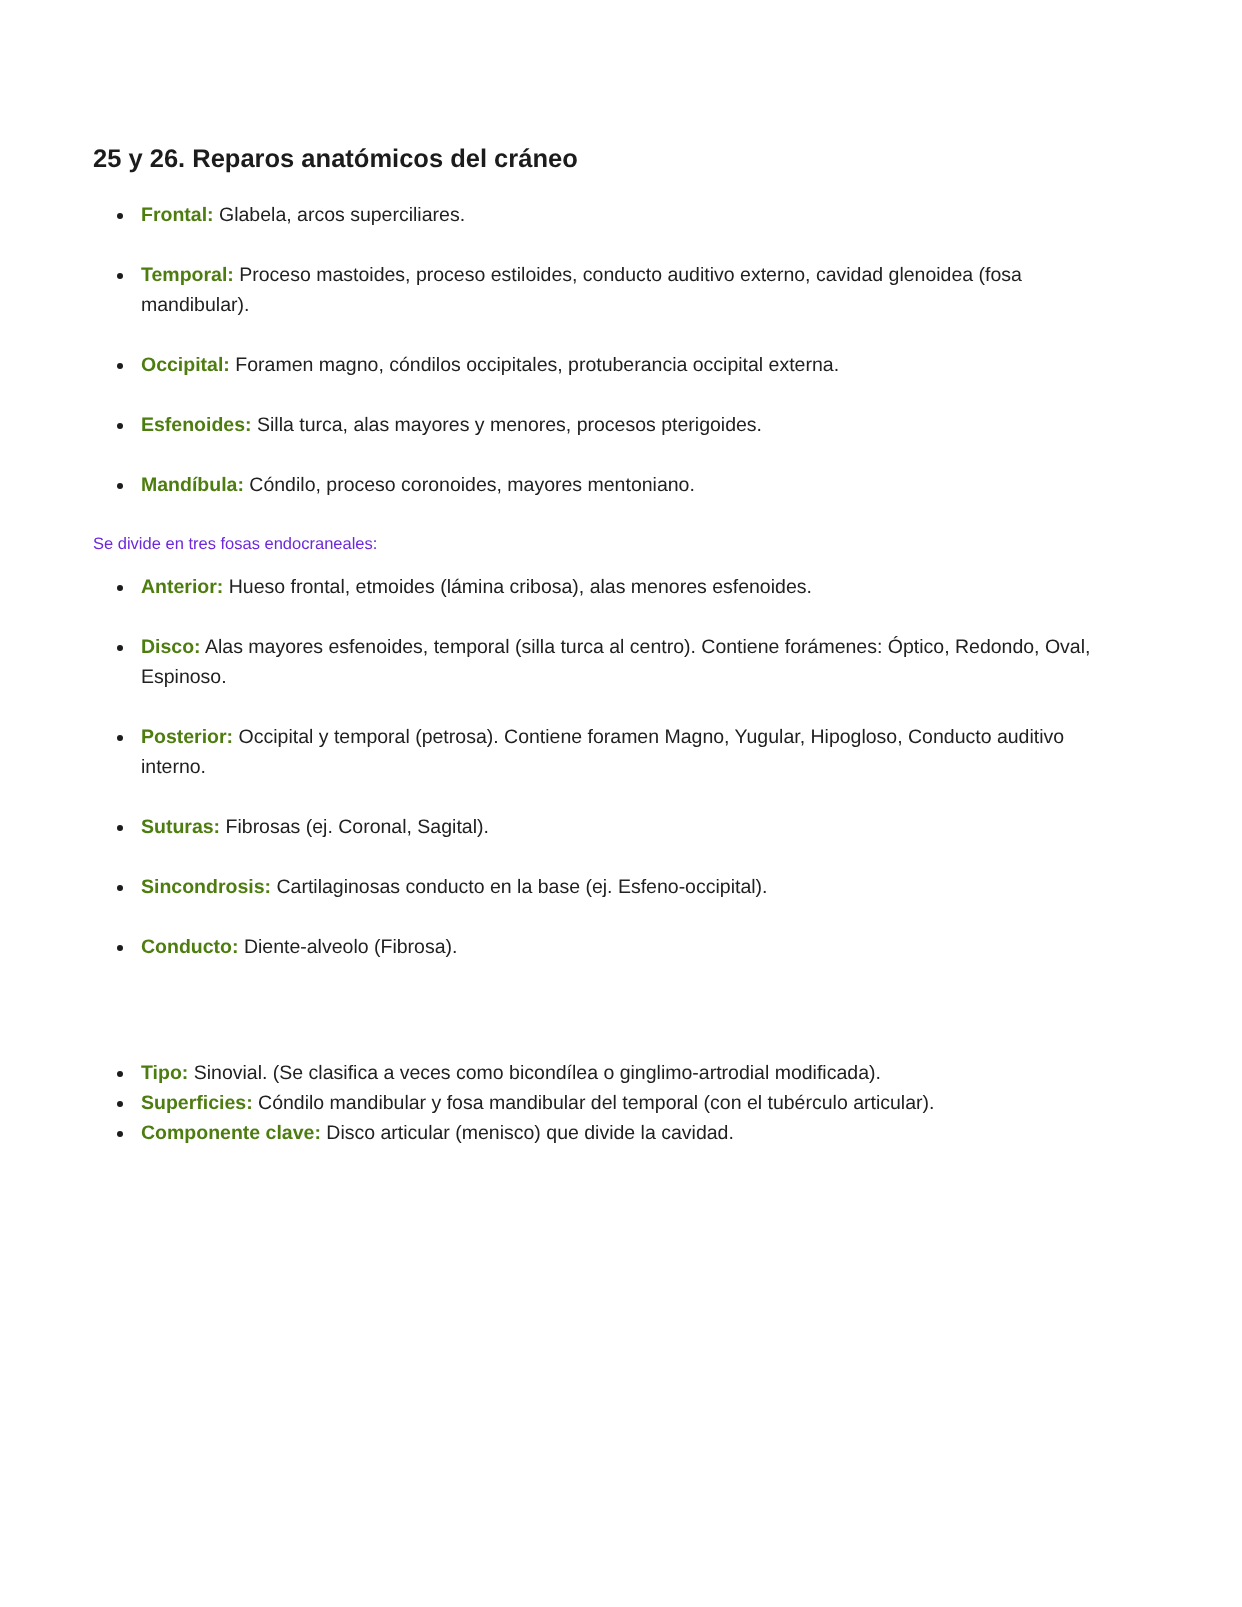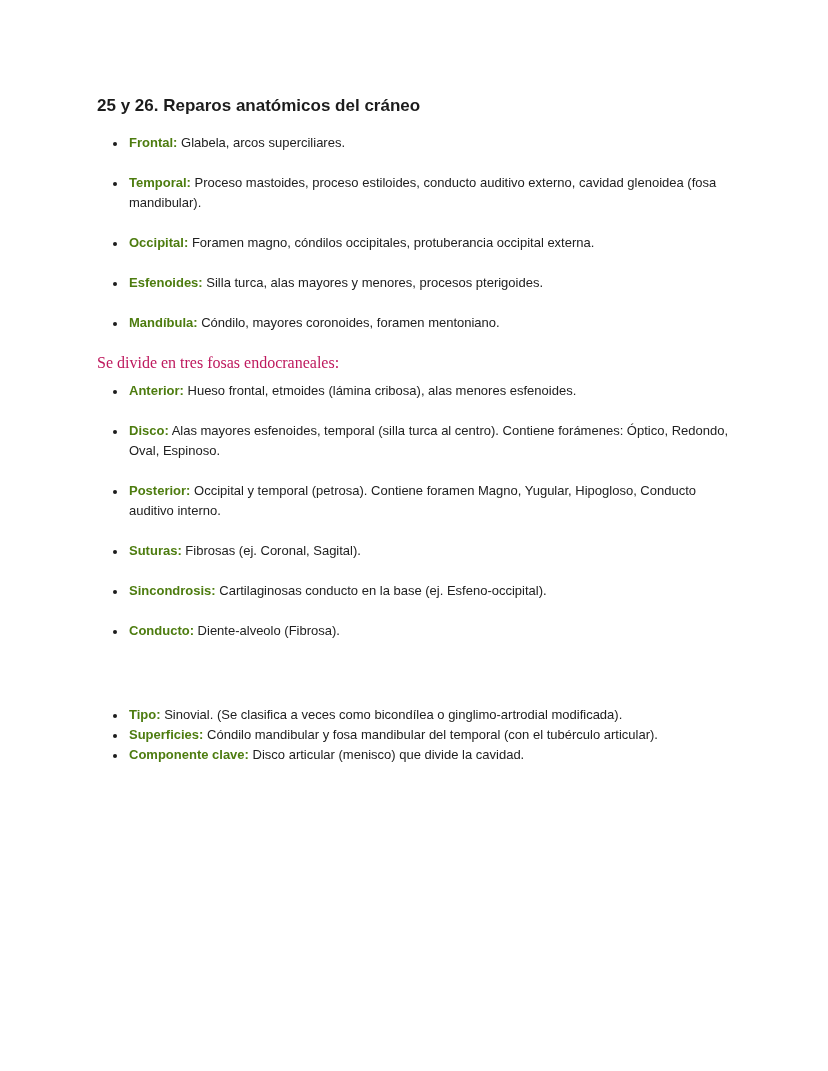--- a/index.html
+++ b/index.html
@@ -6,41 +6,40 @@
   html, body {
     margin: 0;
     padding: 0;
     background: #ffffff;
   }
   .page {
     width: 828px;
     height: 1071px;
     margin: 0 auto;
     background: #ffffff;
-    padding: 95px 97px 40px 97px;
+    padding: 95px 97px 40px 62px;
     font-family: "Liberation Sans", "DejaVu Sans", sans-serif;
     color: #212121;
     overflow: hidden;
   }
   .section-heading {
     font-size: 17px;
     line-height: 22px;
     font-weight: 700;
     color: #1c1c1c;
     margin: 26px 0 16px 0;
   }
   .page > .section:first-of-type .section-heading {
     margin-top: 0;
   }
   .intro {
-    font-size: 16px;
+    font-size: 11px;
     line-height: 20px;
     margin: 0 0 8px 0;
-    color: #be185d;
-    font-family: Liberation Serif, serif;
+    color: #6d28d9;
   }
   .bullet-list {
     margin: 0;
     padding: 0 0 0 30px;
     font-size: 13px;
     line-height: 20px;
     color: #212121;
   }
   .bullet-list li {
     margin-bottom: 20px;
@@ -66,21 +65,21 @@
 
 <div class="page">
 
   <div class="section">
     <h2 class="section-heading">25 y 26. Reparos anatómicos del cráneo</h2>
     <ul class="bullet-list">
       <li><span class="term">Frontal:</span> <span>Glabela, arcos superciliares.</span></li>
       <li><span class="term">Temporal:</span> <span>Proceso mastoides, proceso estiloides, conducto auditivo externo, cavidad glenoidea (fosa mandibular).</span></li>
       <li><span class="term">Occipital:</span> <span>Foramen magno, cóndilos occipitales, protuberancia occipital externa.</span></li>
       <li><span class="term">Esfenoides:</span> <span>Silla turca, alas mayores y menores, procesos pterigoides.</span></li>
-      <li><span class="term">Mandíbula:</span> <span>Cóndilo, mayores coronoides, foramen mentoniano.</span></li>
+      <li><span class="term">Mandíbula:</span> <span>Cóndilo, proceso coronoides, mayores mentoniano.</span></li>
     </ul>
   </div>
 
   <div class="section">
     <p class="intro">Se divide en tres fosas endocraneales:</p>
     <ul class="bullet-list">
       <li><span class="term">Anterior:</span> <span>Hueso frontal, etmoides (lámina cribosa), alas menores esfenoides.</span></li>
       <li><span class="term">Disco:</span> <span>Alas mayores esfenoides, temporal (silla turca al centro). Contiene forámenes: Óptico, Redondo, Oval, Espinoso.</span></li>
       <li><span class="term">Posterior:</span> <span>Occipital y temporal (petrosa). Contiene foramen Magno, Yugular, Hipogloso, Conducto auditivo interno.</span></li>
     </ul>

